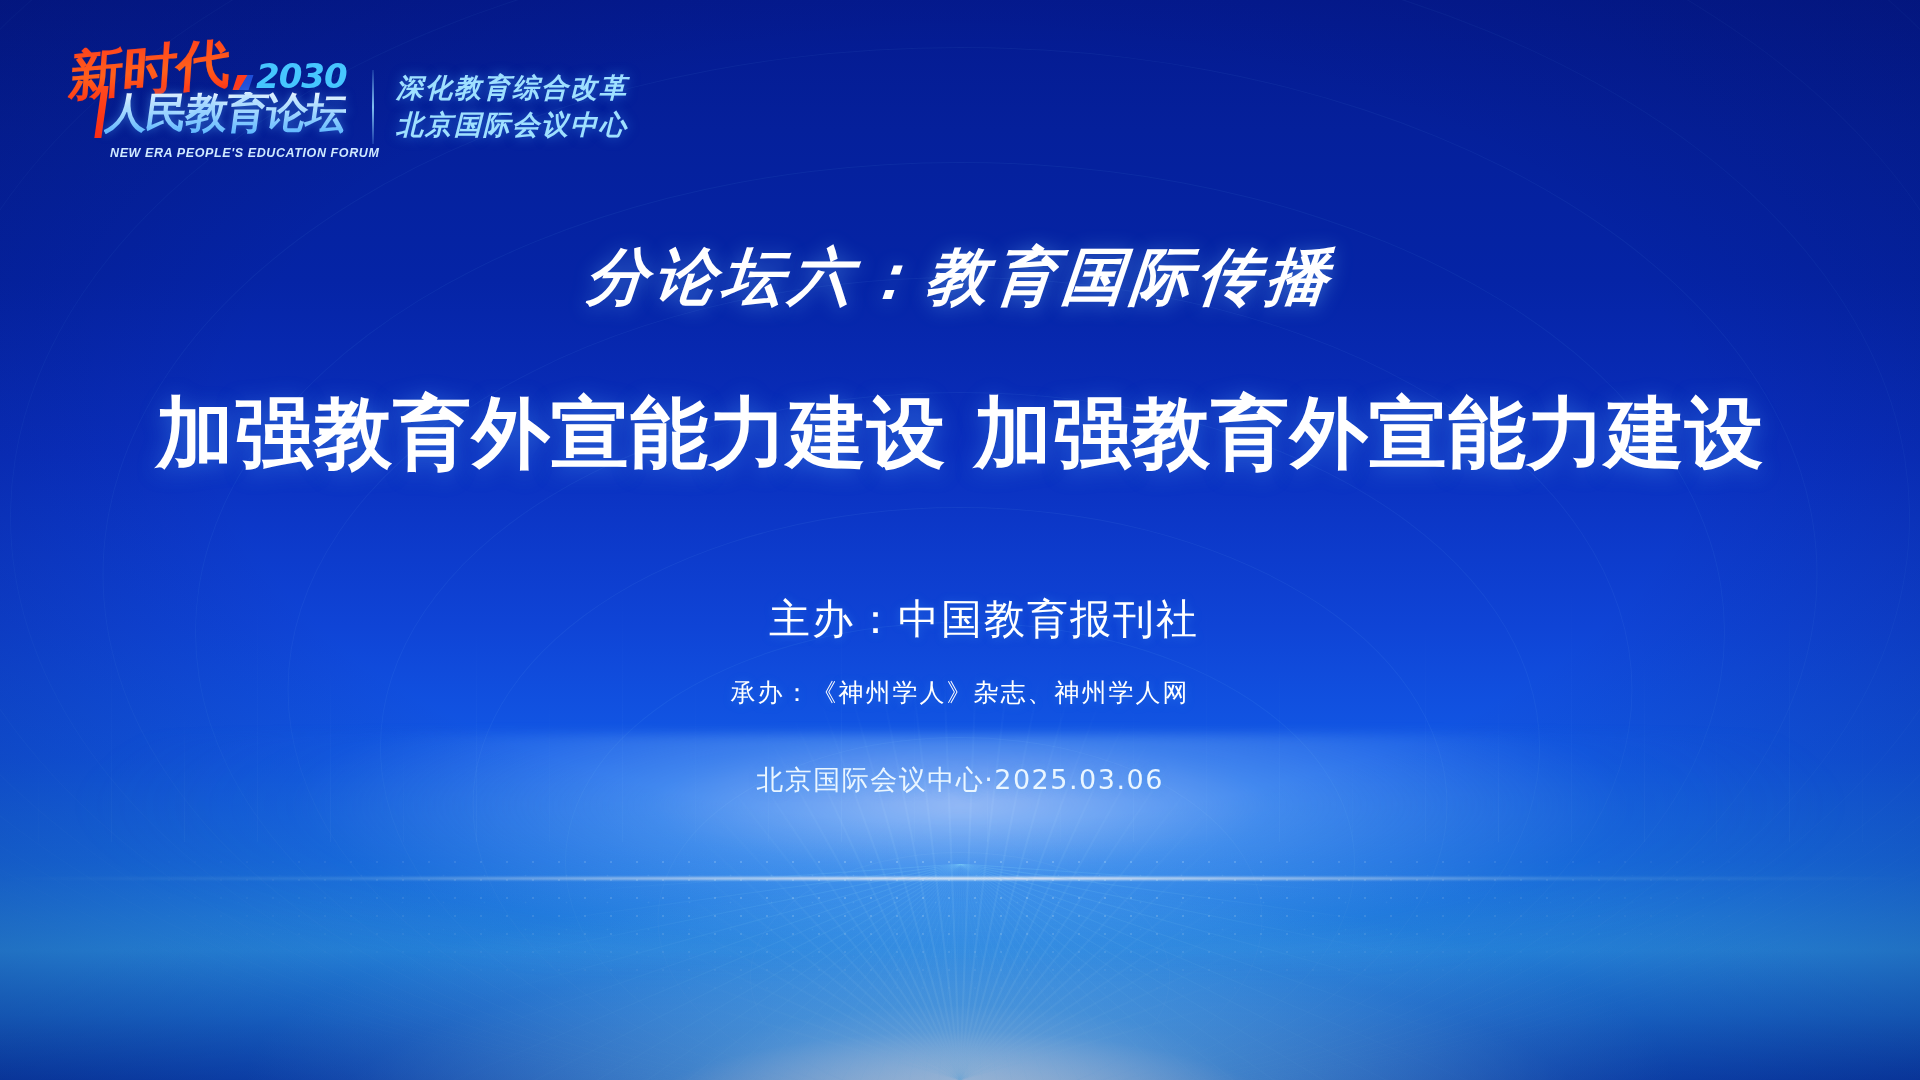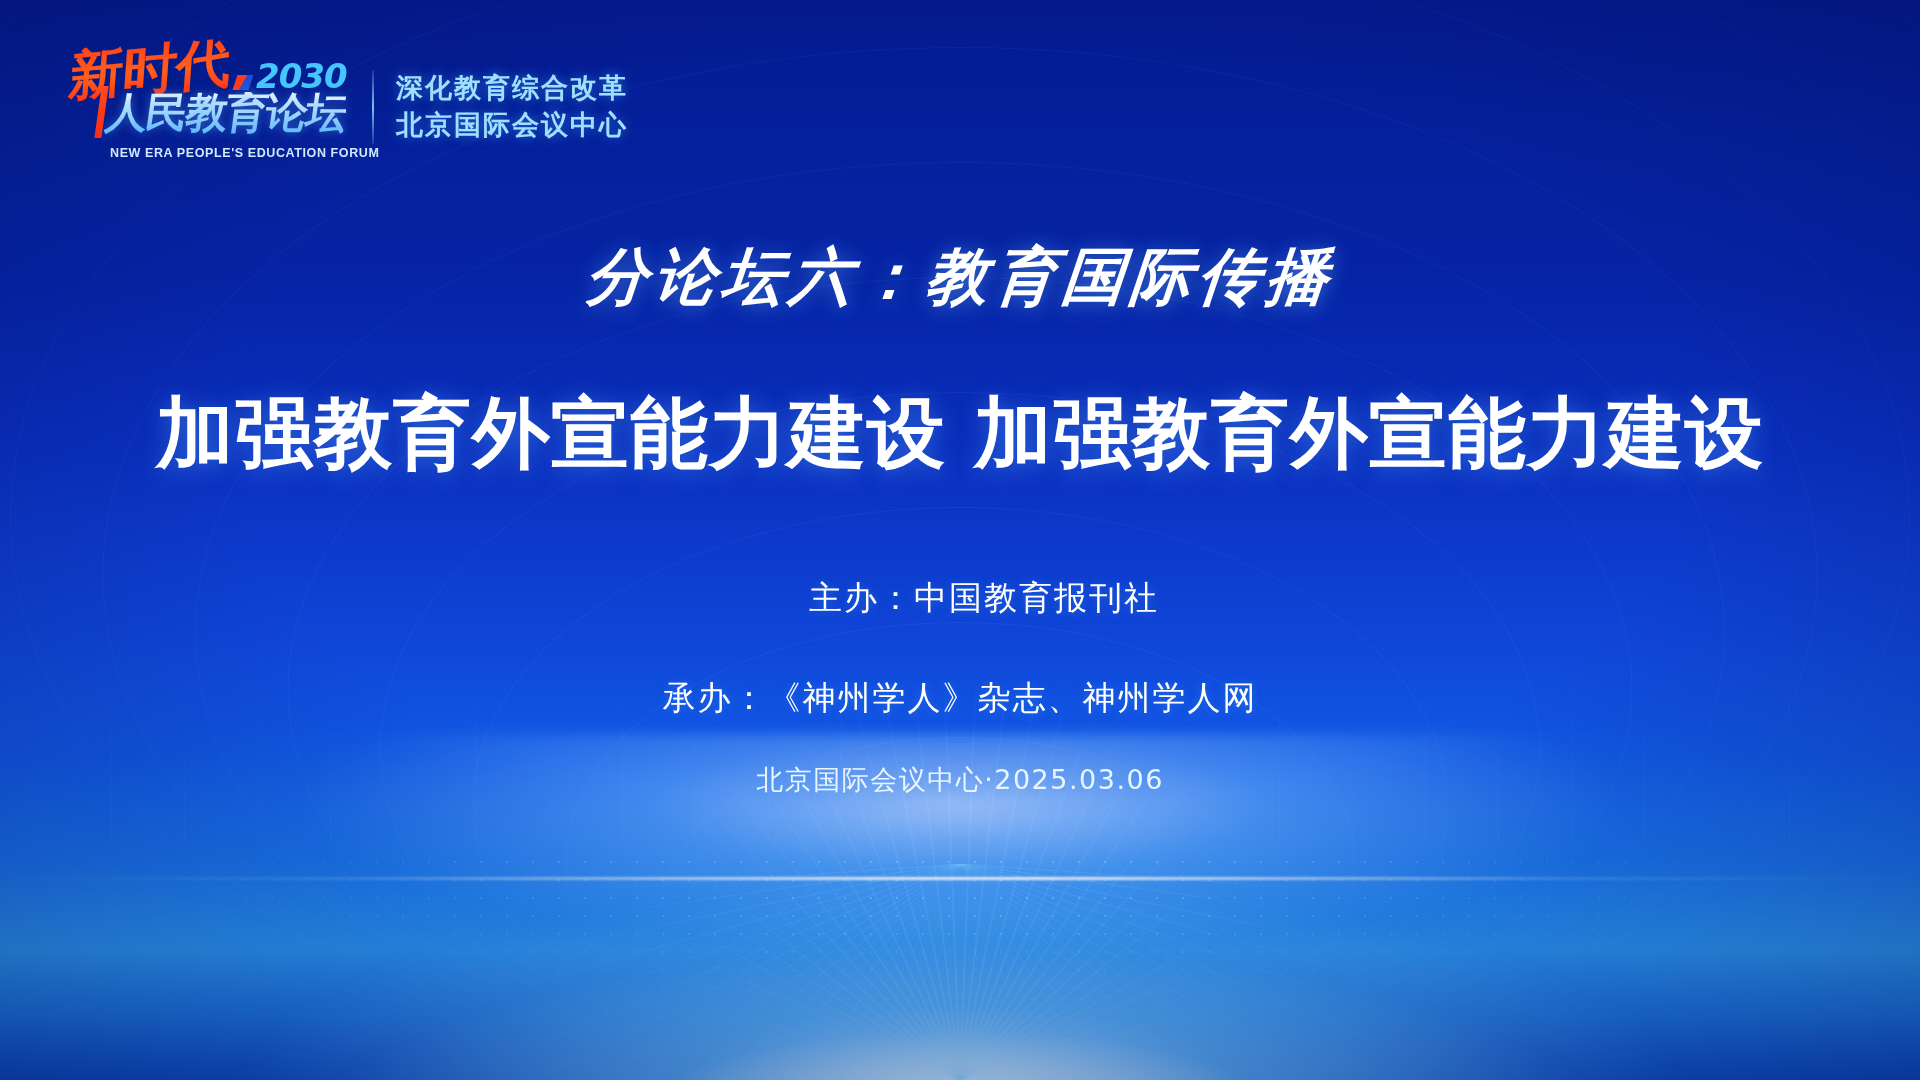--- a/index.html
+++ b/index.html
@@ -190,20 +190,21 @@
     position:absolute;
     top:52px; left:40px;
     width:7px; height:52px;
     background:linear-gradient(180deg,#ff4a1e,#ff2b12);
     transform:skewX(-8deg);
   }
   .logo-en {
     position:absolute;
     top:112px; left:52px;
     font-family:"Liberation Sans", sans-serif;
+    font-style:italic;
     font-weight:bold;
     font-size:12.5px;
     letter-spacing:0.6px;
     color:#cfe9ff;
     white-space:nowrap;
   }
   .logo-divider {
     width:2px;
     height:74px;
     background:linear-gradient(180deg, rgba(120,200,255,0.15), rgba(150,220,255,0.85), rgba(120,200,255,0.15));
@@ -217,20 +218,21 @@
   }
   .slogan-line {
     font-family:"DejaVu Sans", sans-serif;
     font-size:27px;
     font-weight:600;
     letter-spacing:2px;
     line-height:1.08;
     color:#9fe0ff;
     text-shadow:0 0 12px rgba(70,170,255,0.55);
     white-space:nowrap;
+    font-style:italic;
   }
 
   
   #content {
     position:absolute;
     left:0; right:0;
     top:0;
     z-index:15;
     text-align:center;
   }
@@ -264,22 +266,22 @@
   }
 
   .meta {
     position:absolute;
     left:0; right:0;
     font-family:"DejaVu Sans", sans-serif;
     color:#ffffff;
     white-space:nowrap;
     text-shadow:0 1px 10px rgba(60,150,245,0.45);
   }
-  .meta-host      { top:576px; font-size:33px; letter-spacing:2px;padding-left:48px; }
-  .meta-organizer { top:676px; font-size:33px; letter-spacing:2px; }
+  .meta-host      { top:592px; font-size:41px; letter-spacing:2px;padding-left:48px; }
+  .meta-organizer { top:676px; font-size:25px; letter-spacing:2px; }
   .meta-venue     { top:762px; font-size:27px; letter-spacing:1.5px; color:#eaf6ff; }
 </style>
 </head>
 <body>
 
 <div id="stage">
 
   <div class="bg-layer arcs" id="arcs">
       <div class="arc" style="width: 420px; height: 250px; opacity: 0.55;"></div>
       <div class="arc" style="width: 605px; height: 365px; opacity: 0.524;"></div>

